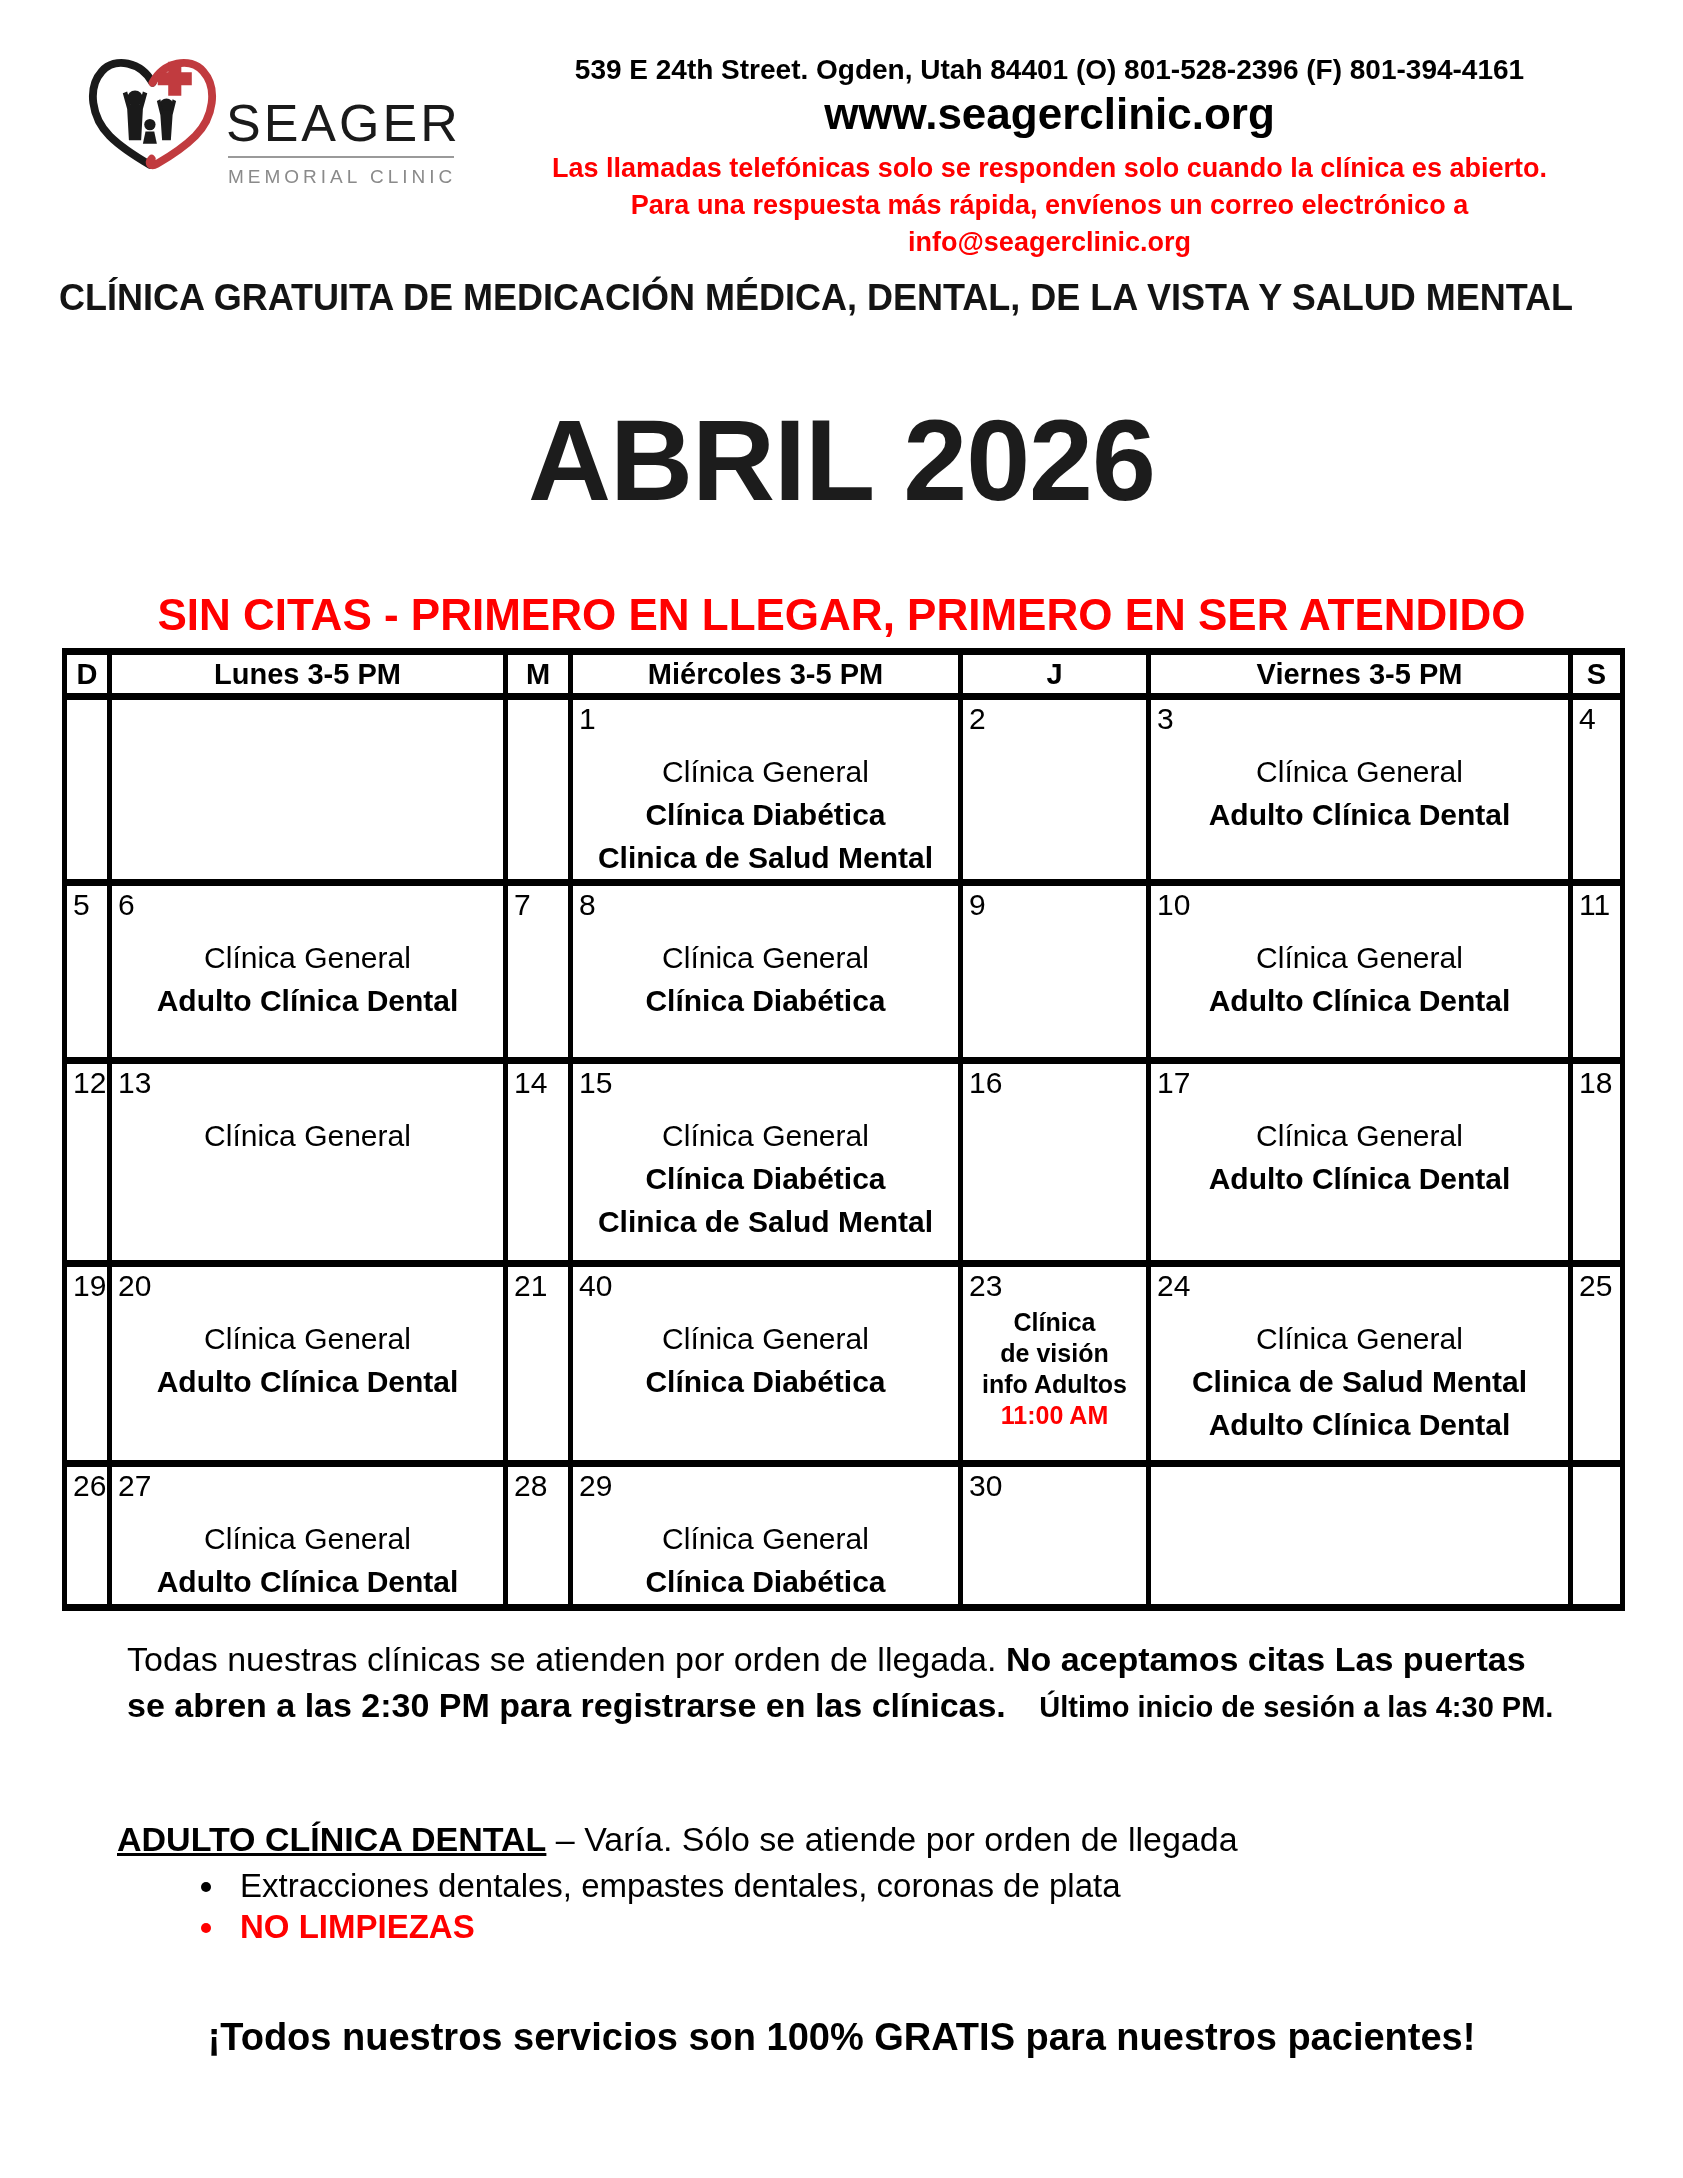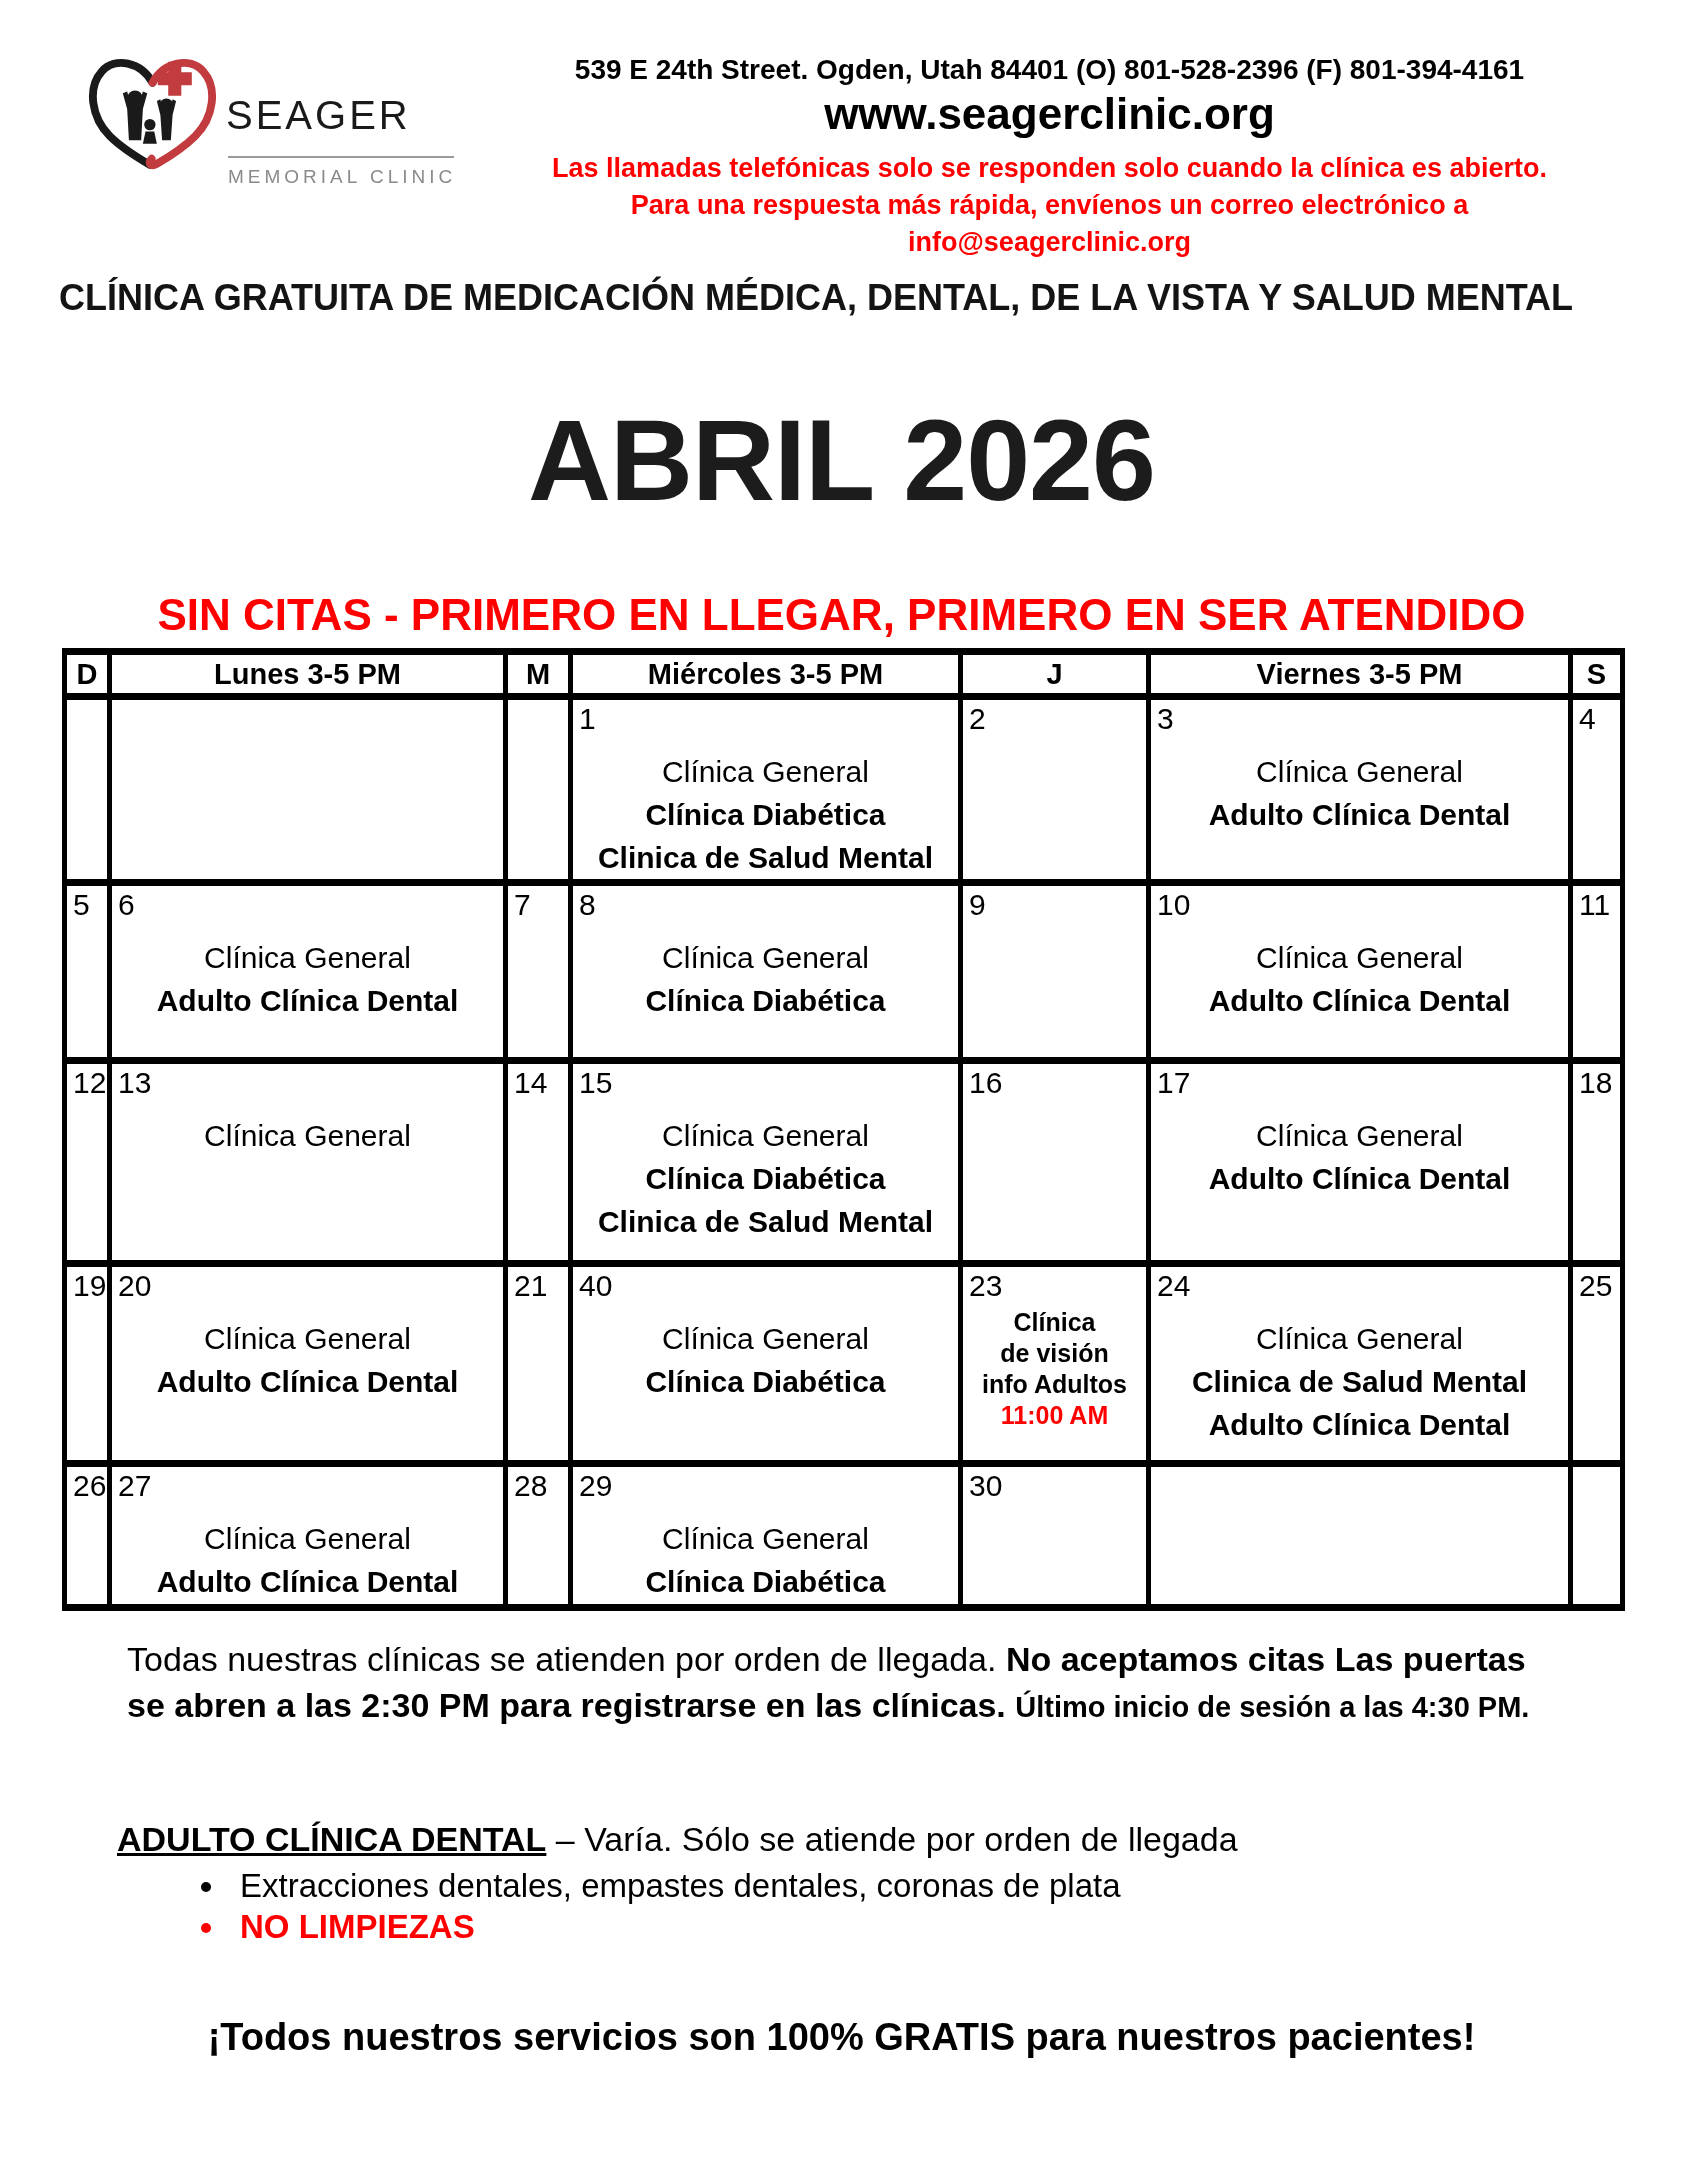--- a/index.html
+++ b/index.html
@@ -10,21 +10,21 @@
   }
   *{box-sizing:border-box;}
   html,body{margin:0;padding:0;background:#ffffff;}
   .page{
     position:relative;width:1683px;height:2178px;background:#ffffff;
     font-family:"Liberation Sans","DejaVu Sans",sans-serif;color:#000;overflow:hidden;
   }
   
   .logo{position:absolute;left:87px;top:45px;width:396px;height:139px;}
   .logo svg{position:absolute;left:0;top:8px;}
-  .brand{position:absolute;left:139px;top:48px;font-size:40px;font-weight:400;letter-spacing:3px;color:#1a1a1a;}
+  .brand{position:absolute;left:139px;top:48px;font-size:52px;font-weight:400;letter-spacing:3px;color:#1a1a1a;}
   .brand-rule{position:absolute;left:141px;top:111px;width:226px;height:2px;background:#9a9a9a;}
   .brand-sub{position:absolute;left:141px;top:121px;font-size:19px;letter-spacing:4px;color:var(--gray);}
   
   .hdr-right{position:absolute;left:426px;top:54px;width:1247px;text-align:center;}
   .addr{font-size:28px;font-weight:bold;line-height:32px;}
   .www{font-size:44px;font-weight:bold;line-height:48px;margin-top:4px;}
   .notice{margin-top:12px;color:var(--red);font-weight:bold;font-size:27px;line-height:37px;}
   
   .tagline{position:absolute;left:59px;top:277px;width:1544px;text-align:left;
     font-size:36px;font-weight:bold;color:#141414;}
@@ -43,21 +43,21 @@
   .date{position:absolute;top:2px;left:6px;font-size:30px;line-height:34px;}
   .lines{padding-top:50px;text-align:center;}
   .ln{font-size:30px;line-height:43px;}
   .ln.b{font-weight:bold;}
   .lines.vis{padding-top:40px;}
   .ln.vb{font-weight:bold;font-size:25px;line-height:31px;}
   .red{color:var(--red);}
   
   .notes{position:absolute;left:127px;top:1636px;width:1436px;font-size:34px;line-height:46px;}
   .notes .bold{font-weight:bold;}
-  .notes .smallbold{font-weight:bold;font-size:29px;}
+  .notes .smallbold{font-weight:bold;font-size:29px;margin-left:24px;}
   
   .dental{position:absolute;left:117px;top:1817px;width:1445px;}
   .dental-h{font-size:34px;line-height:44px;}
   .dental-h .u{font-weight:bold;text-decoration:underline;}
   .dental ul{margin:4px 0 0 0;padding-left:111px;}
   .dental li{font-size:33px;line-height:41px;padding-left:12px;}
   .dental li.redli{color:var(--red);font-weight:bold;}
   
   .freeline{position:absolute;left:0;top:2000px;width:1683px;text-align:center;
     font-size:38px;font-weight:bold;margin-top:16px;}

